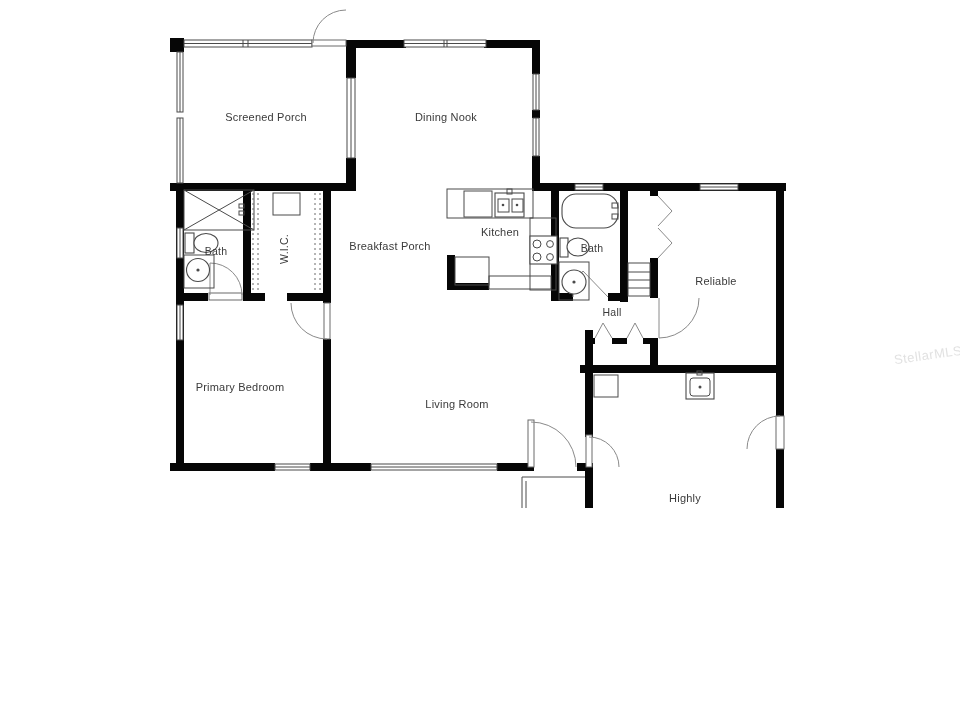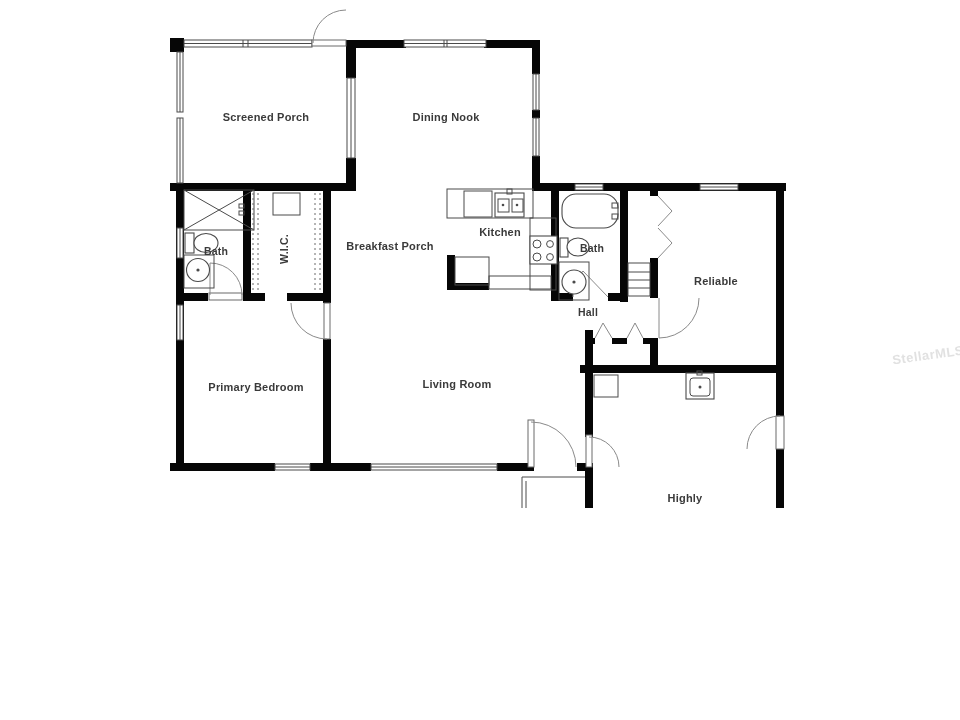--- a/index.html
+++ b/index.html
@@ -1,17 +1,17 @@
 <!DOCTYPE html>
 <html><head>
 <meta charset="utf-8">
 <style>
   html,body{margin:0;padding:0;background:#ffffff;}
   #stage{position:relative;width:960px;height:508px;background:#ffffff;overflow:hidden;
-         font-family:"Liberation Sans", sans-serif;font-weight:bold;}
+         font-family:"Liberation Sans", sans-serif;}
   #plan-svg{position:absolute;left:0;top:0;}
   .room-label{position:absolute;transform:translate(-50%,-50%);font-size:11px;color:#3a3a3a;
               white-space:nowrap;letter-spacing:.2px;}
   .room-label.rot{transform:translate(-50%,-50%) rotate(-90deg);}
   .small{font-size:10.5px;}
   #disclaimer{position:absolute;left:480px;top:694px;transform:translate(-50%,-50%);
               font-size:11.5px;color:#2e2e2e;white-space:nowrap;letter-spacing:.2px;}
   #watermark{position:absolute;left:928px;top:355px;transform:translate(-50%,-50%) rotate(-8deg);
              font-size:13px;color:rgba(170,170,170,0.35);letter-spacing:.5px;}
   svg .wall{fill:#060606;stroke:none;}
@@ -270,22 +270,22 @@
 </svg>
 
 <div class="room-label" style="left:266px;top:117px">Screened Porch</div>
 <div class="room-label" style="left:446px;top:117px">Dining Nook</div>
 <div class="room-label" style="left:390px;top:246px">Breakfast Porch</div>
 <div class="room-label" style="left:500px;top:232px">Kitchen</div>
 <div class="room-label small" style="left:216px;top:251px">Bath</div>
 <div class="room-label small rot" style="left:284px;top:249px">W.I.C.</div>
 <div class="room-label small" style="left:592px;top:248px">Bath</div>
 <div class="room-label" style="left:716px;top:281px">Reliable</div>
-<div class="room-label small" style="left:588px;top:312px">Hall</div>
-<div class="room-label" style="left:256px;top:387px">Primary Bedroom</div>
-<div class="room-label" style="left:457px;top:384px">Living Room</div>
+<div class="room-label small" style="left:612px;top:312px">Hall</div>
+<div class="room-label" style="left:240px;top:387px">Primary Bedroom</div>
+<div class="room-label" style="left:457px;top:404px">Living Room</div>
 <div class="room-label" style="left:685px;top:498px">Highly</div>
 <div class="room-label small rot" style="left:548px;top:558px">Porch</div>
 
 
 <div id="watermark">StellarMLS</div>
 
 </div>
 
 </body></html>

